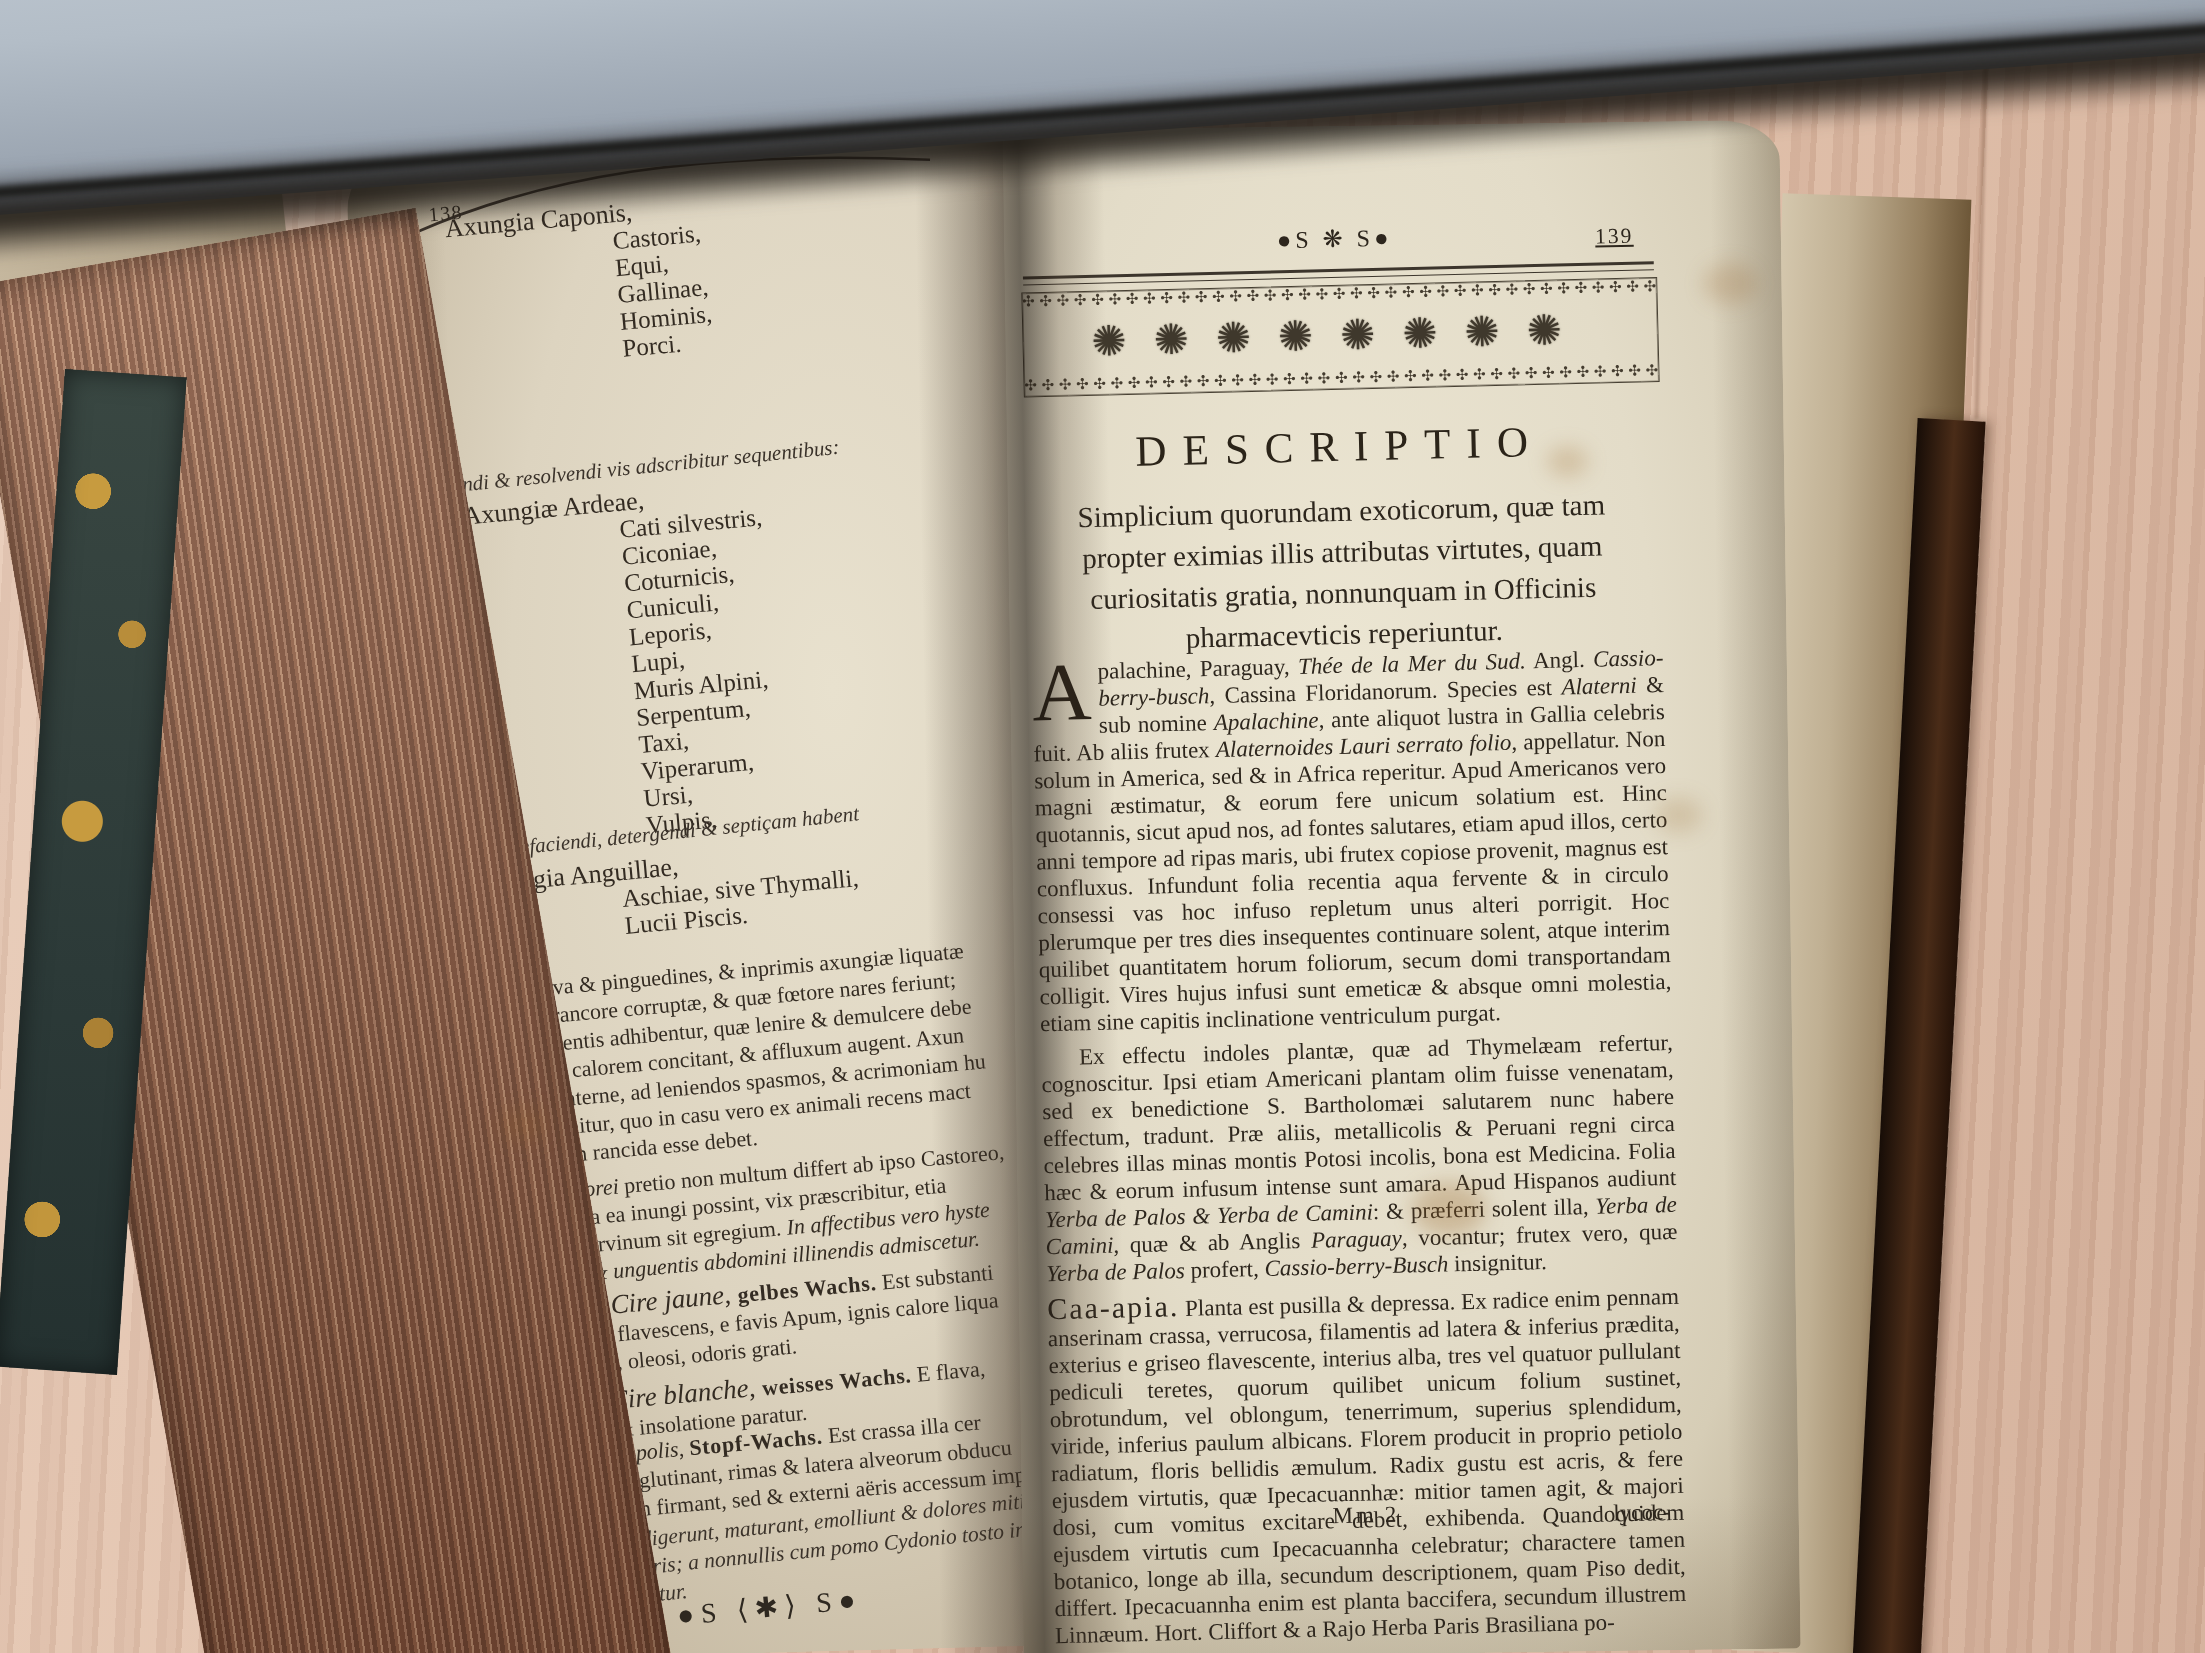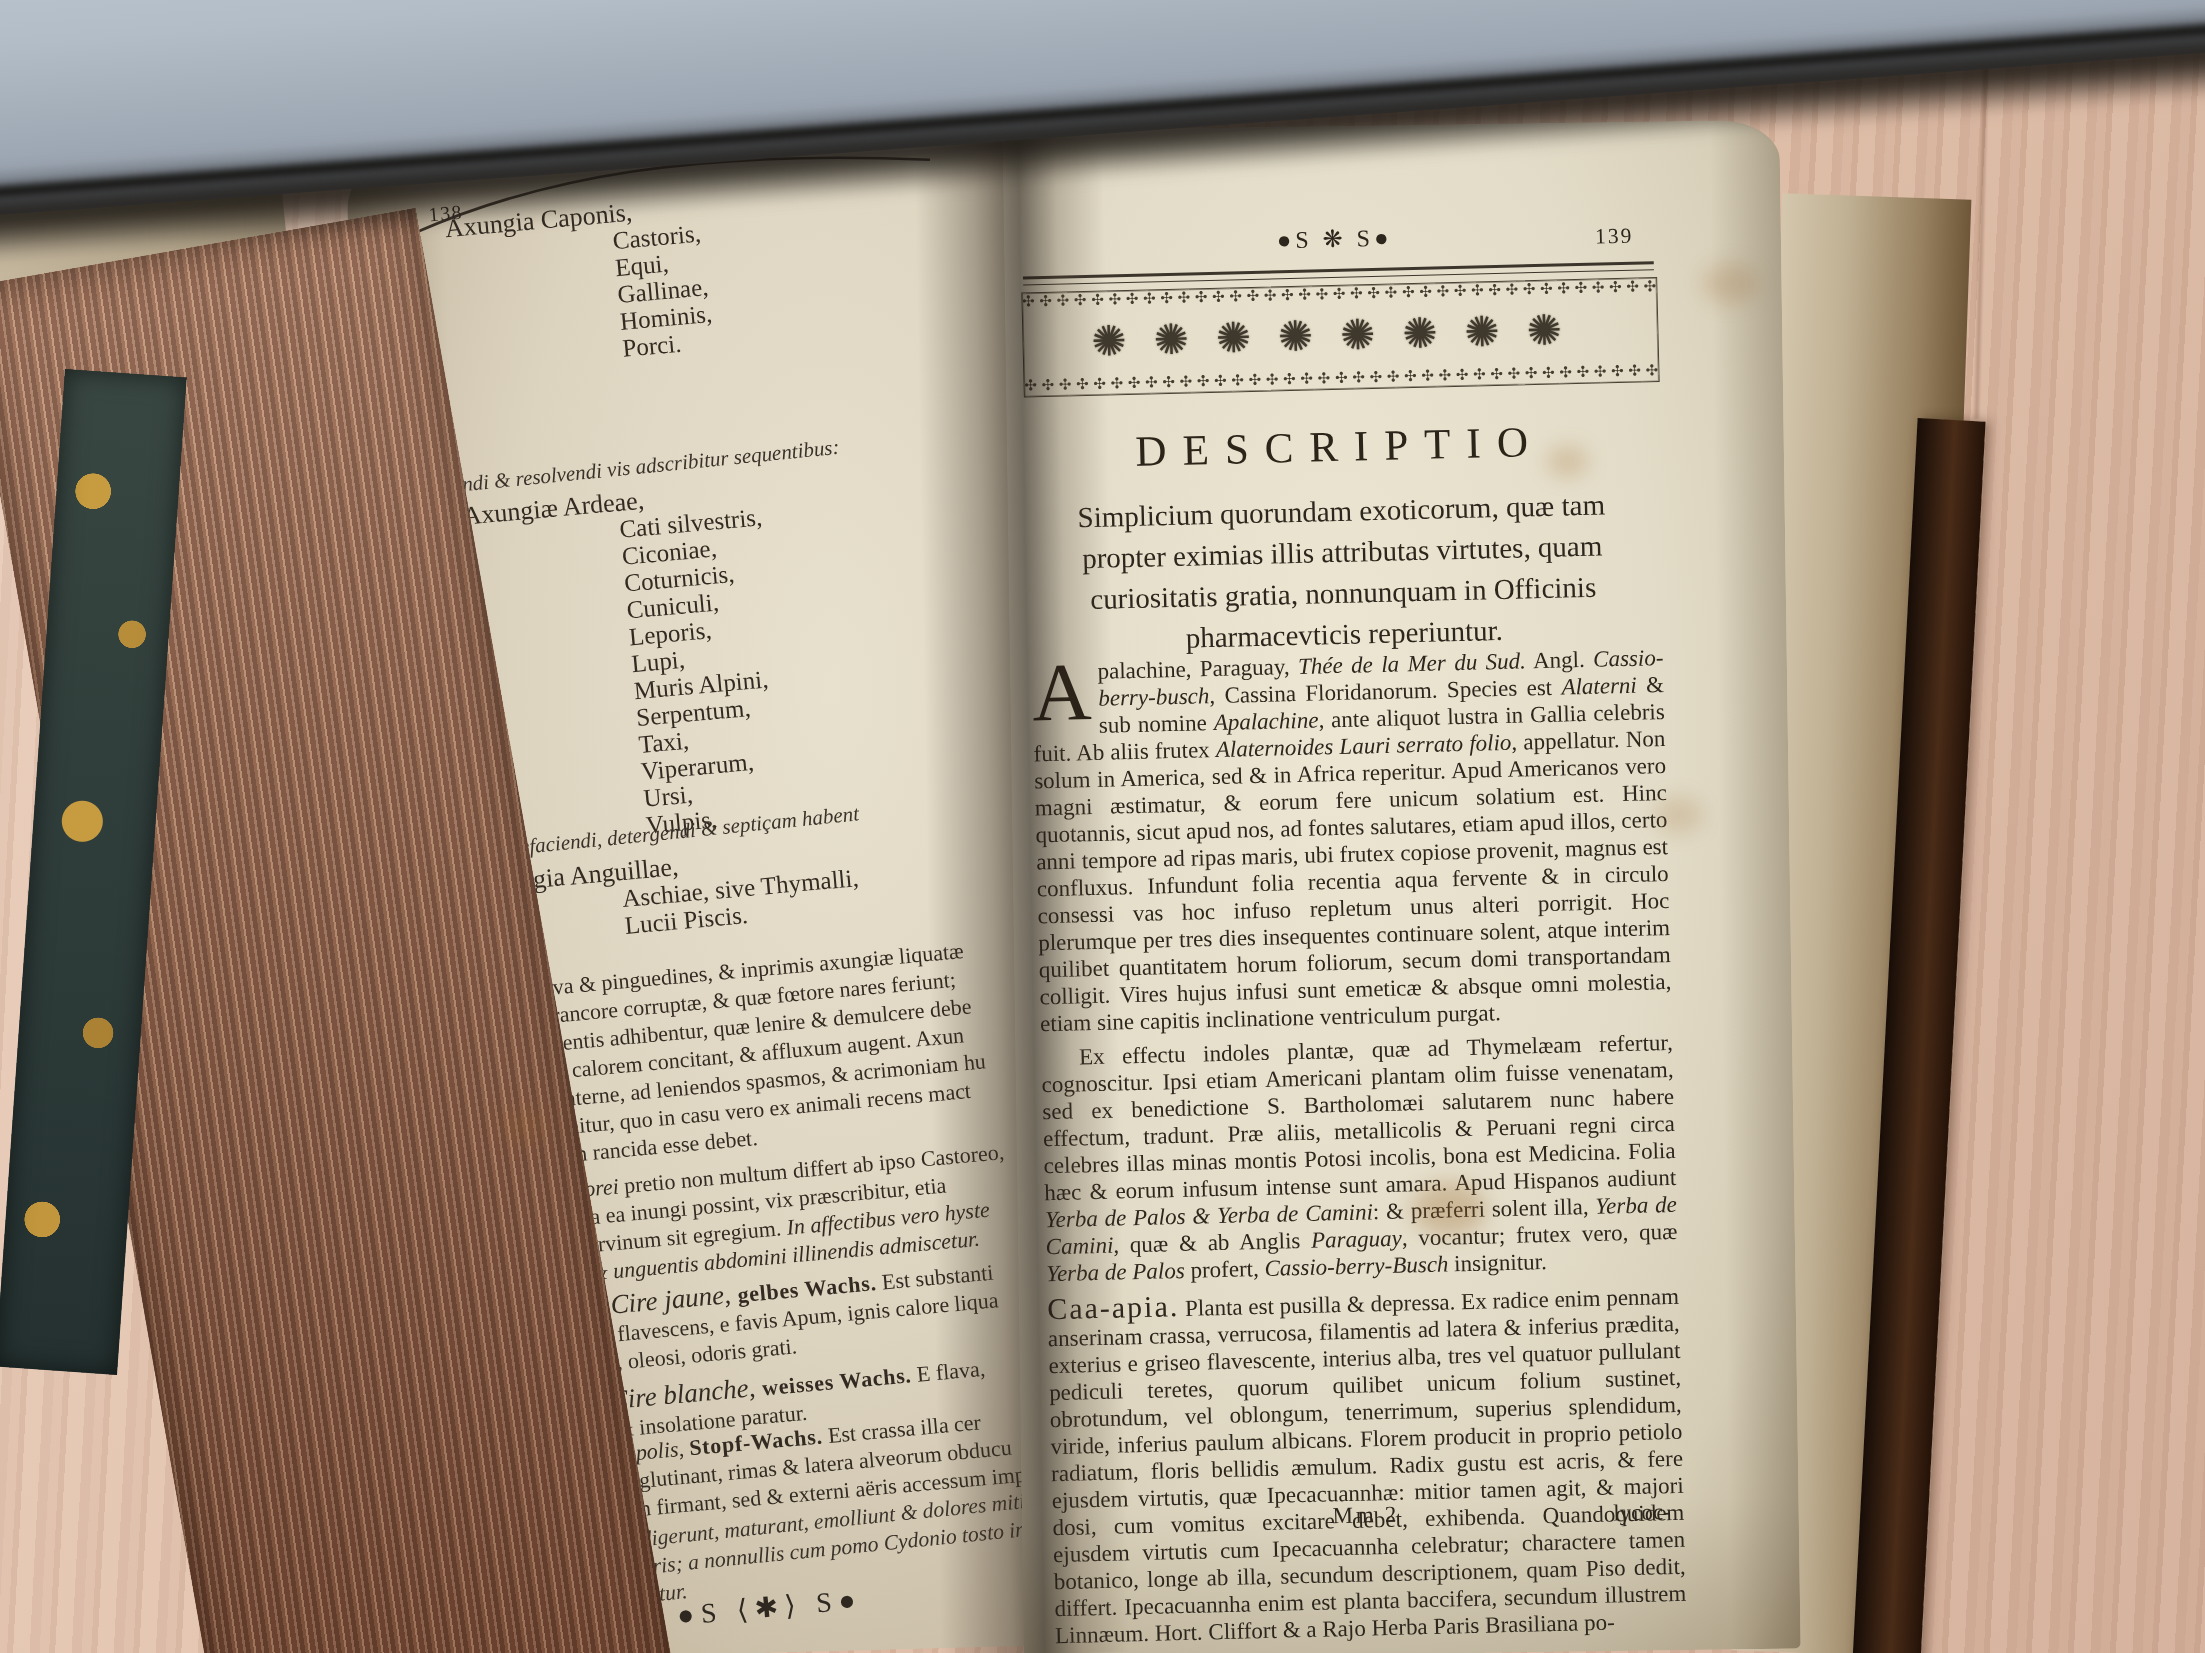--- a/index.html
+++ b/index.html
@@ -72,21 +72,21 @@
   .lp-list3 .items{padding-left:145px;}
   .lp-note{font-style:italic;font-size:21px;color:#3a322a;transform:rotate(-.6deg);}
   .lp-par{width:642px;font-size:22px;line-height:28px;white-space:nowrap;}
   .lp-par .indent{padding-left:42px;}
   .lp-orn{font-size:28px;letter-spacing:6.8px;color:#2e2820;}
   .lp-catch{font-size:23px;color:#3a332b;}
   
   .rp-content{left:20px;top:0;width:642px;height:1529px;position:absolute;
         transform:rotate(-0.6deg);color:#2d261d;}
   .rp-orn{left:0;top:99px;width:635px;text-align:center;font-size:24px;letter-spacing:4px;}
-  .rp-pagenum{left:578px;top:105px;font-size:21.6px;letter-spacing:2px;}
+  .rp-pagenum{left:578px;top:105px;font-size:21.6px;letter-spacing:2px;text-decoration:underline;}
   .rp-rule{left:5.4px;top:143px;width:631px;height:5.4px;border-top:3.4px solid #3c352c;border-bottom:1.4px solid #3c352c;}
   .band{left:2.7px;top:159px;width:634px;height:103px;border:1.4px solid #474033;
         box-shadow:inset 0 0 0 0.7px rgba(71,64,51,.6);overflow:hidden;}
   .band-row{width:100%;text-align:center;font-size:15px;letter-spacing:4.7px;line-height:16px;
         color:#453d30;white-space:nowrap;overflow:hidden;}
   .band-rosettes{width:100%;text-align:center;font-size:42px;line-height:68px;letter-spacing:27px;
         color:#3f382c;text-shadow:0 0 2px rgba(63,56,44,.7);white-space:nowrap;overflow:hidden;}
   .rp-title{left:0;top:296px;width:635px;text-align:center;font-size:43px;letter-spacing:16px;color:#2b2419;}
   .rp-subtitle{left:0;top:365px;width:635px;text-align:center;font-size:29px;line-height:41px;}
   .rp-body{left:4px;top:526px;width:632px;font-size:23px;line-height:27px;text-align:justify;}

